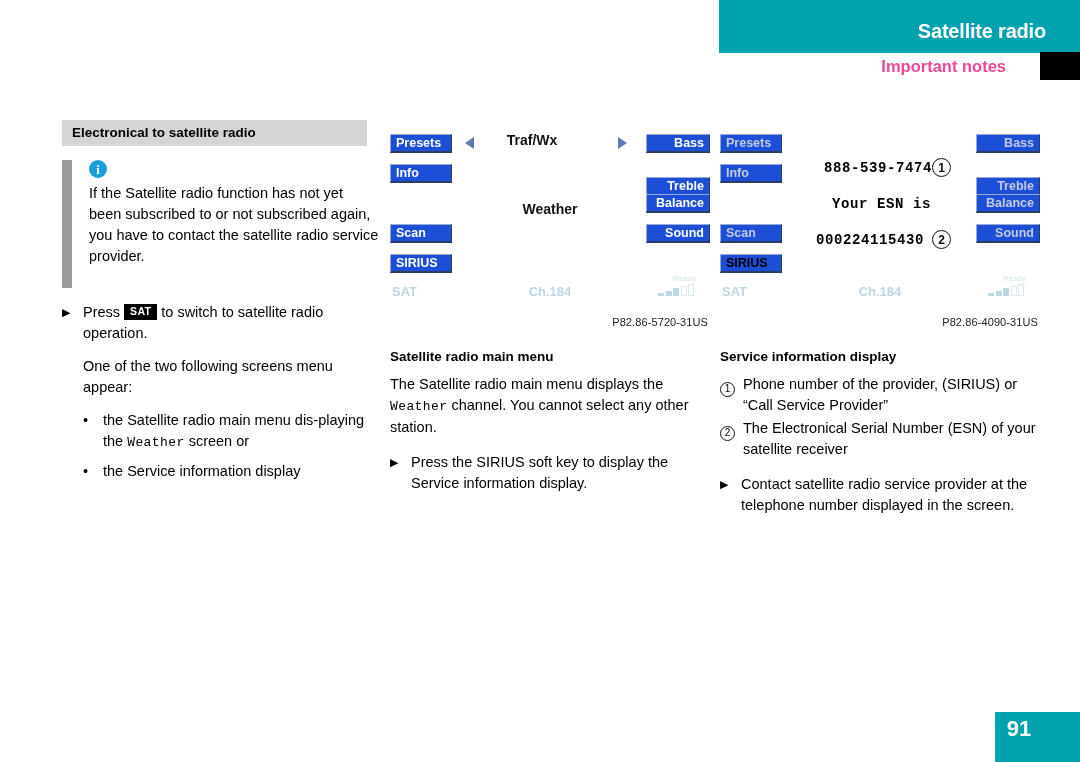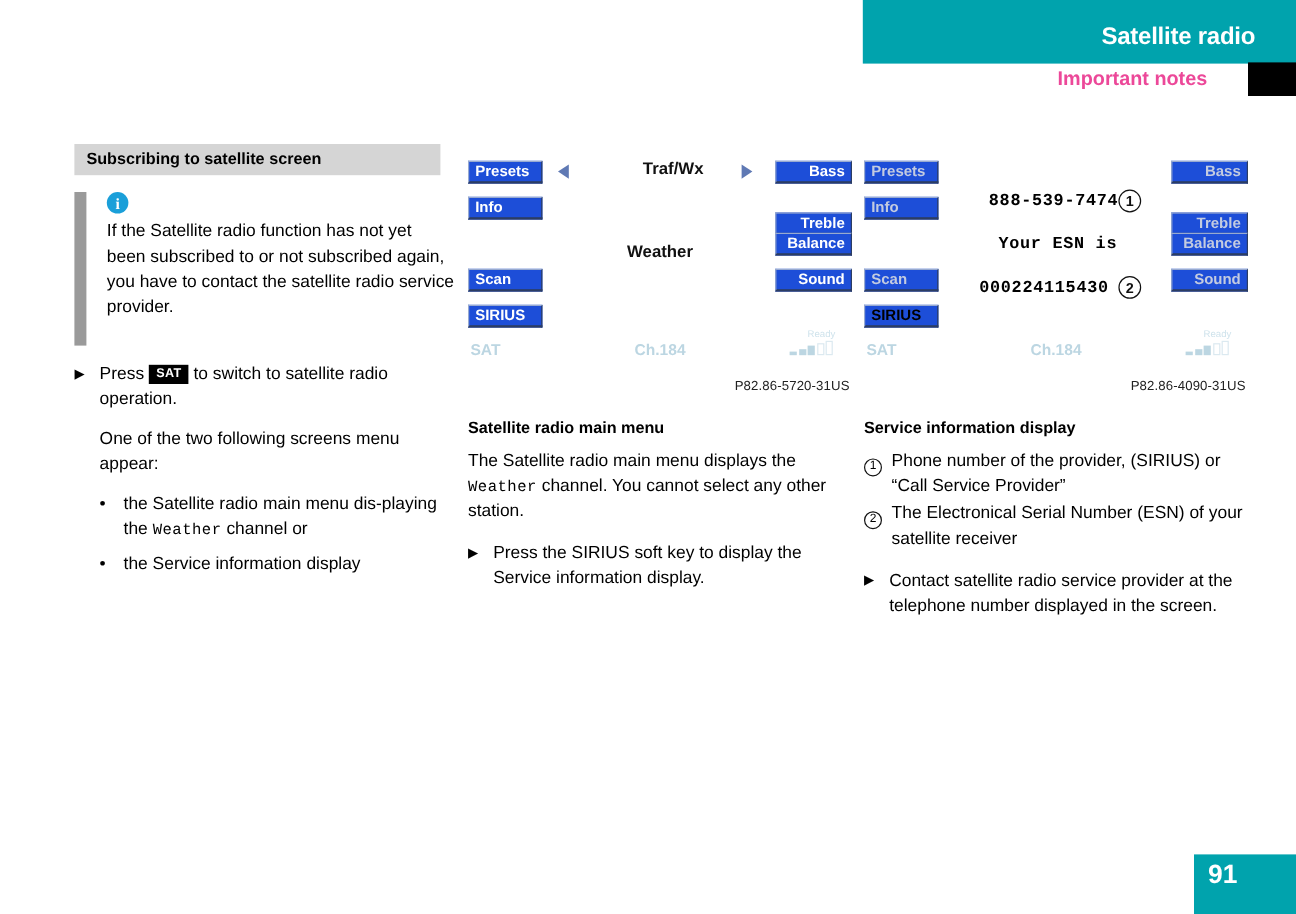--- a/index.html
+++ b/index.html
@@ -151,21 +151,21 @@
   .tri {
     position: absolute;
     width: 0; height: 0;
     border-top: 6px solid transparent;
     border-bottom: 6px solid transparent;
   }
   .tri-left  { left: 75px; top: 17px; border-right: 9px solid #5f79b4; }
   .tri-right { left: 228px; top: 17px; border-left: 9px solid #5f79b4; }
 
   .disp-top-label {
-    position: absolute; top: 12px; left: 0; width: 342px;
+    position: absolute; top: 12px; left: 0; width: 284px;
     text-align: center;
     font-size: 14px; font-weight: bold; color: #111;
   }
   .disp-center-label {
     position: absolute; top: 81px; left: 0; width: 320px;
     text-align: center;
     font-size: 14px; font-weight: bold; color: #111;
   }
   .disp-line {
     position: absolute;
@@ -269,21 +269,21 @@
 </head>
 <body>
 
 <div class="header-band"></div>
 <div class="header-title">Satellite radio</div>
 <div class="header-sub">Important notes</div>
 <div class="header-black-square"></div>
 
 <div class="col col-left">
 
-  <div class="section-head">Subscribing to satellite screen</div>
+  <div class="section-head">Electronical to satellite radio</div>
 
   <div class="note-block">
     <div class="note-bar"></div>
     <div class="info-icon">i</div>
     <div class="note-text">If the Satellite radio function has not yet been subscribed to or not subscribed again, you have to contact the satellite radio service provider.</div>
   </div>
 
   <div class="step">
     <div class="step-arrow">▶</div>
     <div class="step-body">
@@ -294,21 +294,21 @@
   </div>
 
   <div class="plain-para">One of the two following screens menu appear:</div>
 
   <div class="bullet-list">
     <div class="bullet">
       <div class="bullet-dot">•</div>
       <div class="bullet-body">
         <span>the Satellite radio main menu dis-playing the</span>
         <span class="mono">Weather</span>
-        <span>channel or</span>
+        <span>screen or</span>
       </div>
     </div>
     <div class="bullet">
       <div class="bullet-dot">•</div>
       <div class="bullet-body">the Service information display</div>
     </div>
   </div>
 </div>
 
 <div class="col col-mid">

